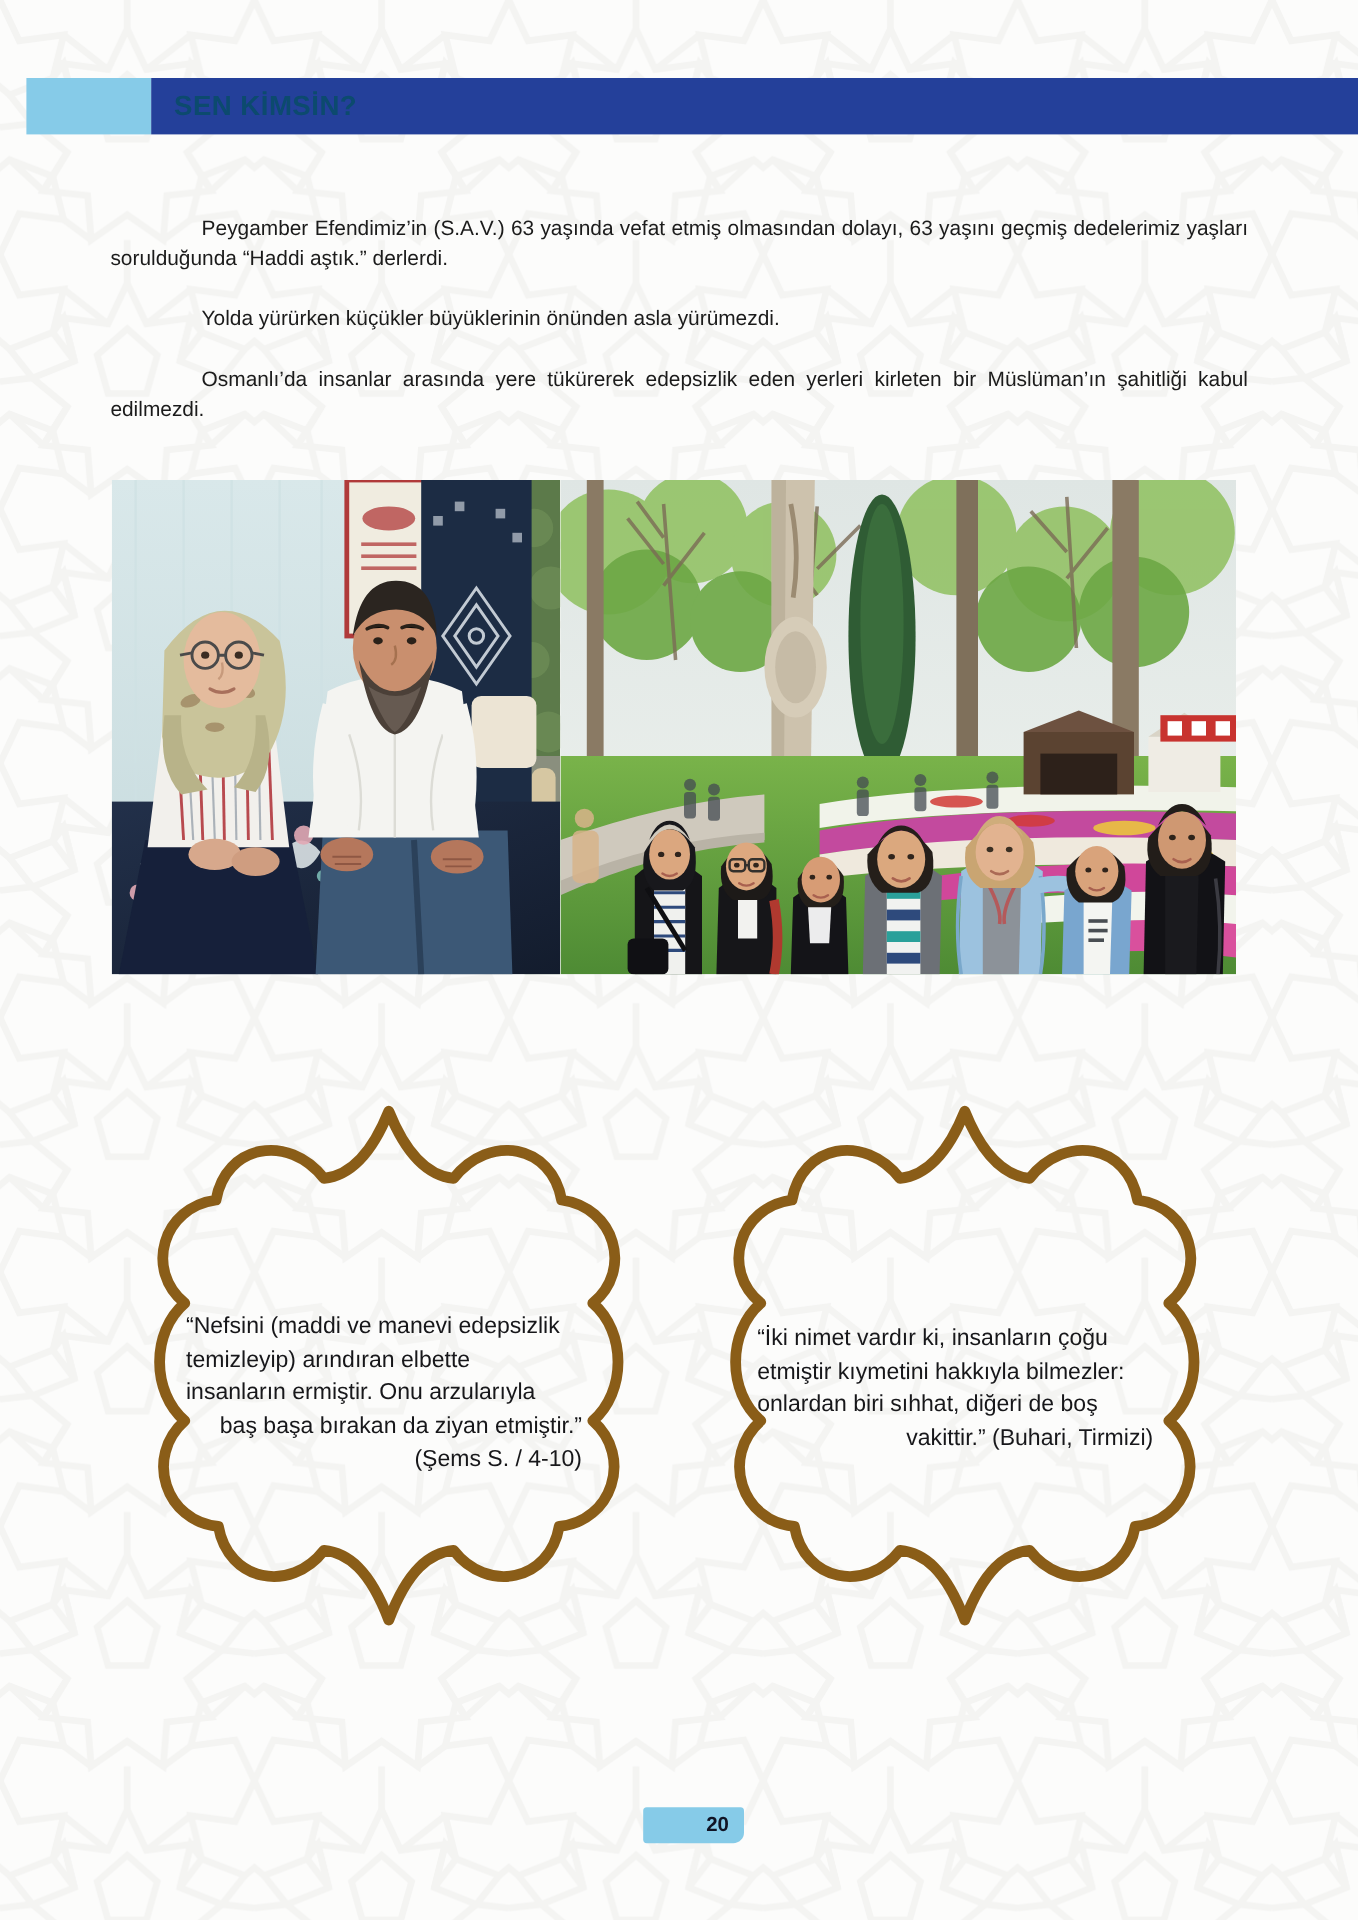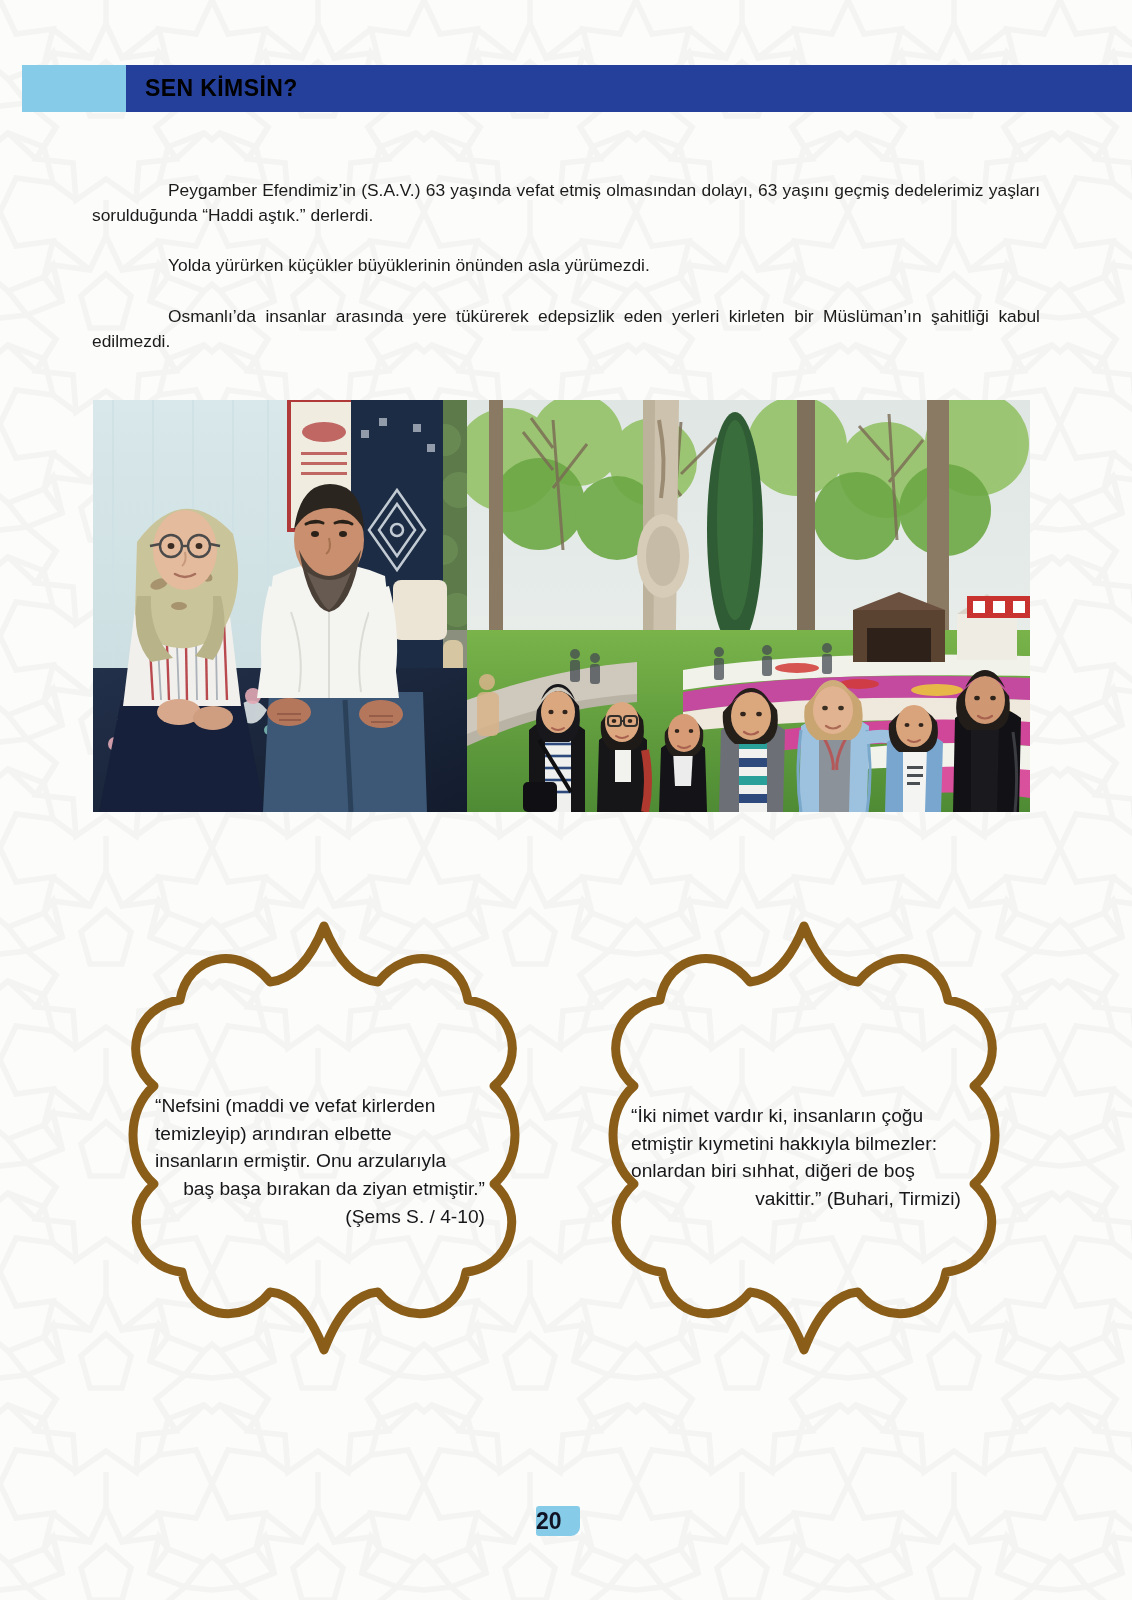--- a/index.html
+++ b/index.html
@@ -49,21 +49,21 @@
     right: 0;
     height: 47px;
     background: #24409a;
   }
   .header-title {
     position: absolute;
     left: 145px;
     top: 0;
     height: 47px;
     line-height: 47px;
-    color: #000000;
+    color: #0c4a6e;
     font-size: 23px;
     font-weight: bold;
     letter-spacing: 0.4px;
     white-space: nowrap;
   }
 
   
   .body-copy {
     position: absolute;
     left: 92px;
@@ -129,24 +129,25 @@
     position: absolute;
     left: 536px;
     top: 1506px;
     width: 44px;
     height: 30px;
     background: #86cbe8;
     border-radius: 3px 3px 9px 3px;
     z-index: 3;
     display: flex;
     align-items: center;
-    justify-content: flex-start;
+    justify-content: center;
     color: #101425;
-    font-size: 23px;
+    font-size: 17px;
     font-weight: bold;
+    padding-left: 40px;
   }
 </style>
 </head>
 <body>
 
 <div class="page">
 
   <div class="bg-pattern">
     <svg width="1132" height="1600" viewBox="0 0 1132 1600" preserveAspectRatio="xMidYMid slice">
       <defs>
@@ -635,21 +636,21 @@
                C 134 418, 82 408, 74 362
                C 30 358, 12 304, 46 274
                C 18 250, 18 200, 46 176
                C 12 148, 28 96, 72 90
                C 80 44, 132 34, 162 72
                C 180 70, 200 56, 216 16 Z" fill="none" stroke="#8a5d18" stroke-width="9" stroke-linejoin="round" stroke-linecap="round"></path>
     </svg>
   </div>
 
   <div class="orn-text orn-text-left">
-    <p>“Nefsini (maddi ve vefat kirlerden</p>
+    <p>“Nefsini (maddi ve manevi edepsizlik</p>
     <p>temizleyip) arındıran elbette</p>
     <p>insanların ermiştir. Onu arzularıyla</p>
     <p class="last-line">baş başa bırakan da ziyan etmiştir.”</p>
     <p class="last-line">(Şems S. / 4-10)</p>
   </div>
 
   <div class="orn-text orn-text-right">
     <p>“İki nimet vardır ki, insanların çoğu</p>
     <p>etmiştir kıymetini hakkıyla bilmezler:</p>
     <p>onlardan biri sıhhat, diğeri de boş</p>

